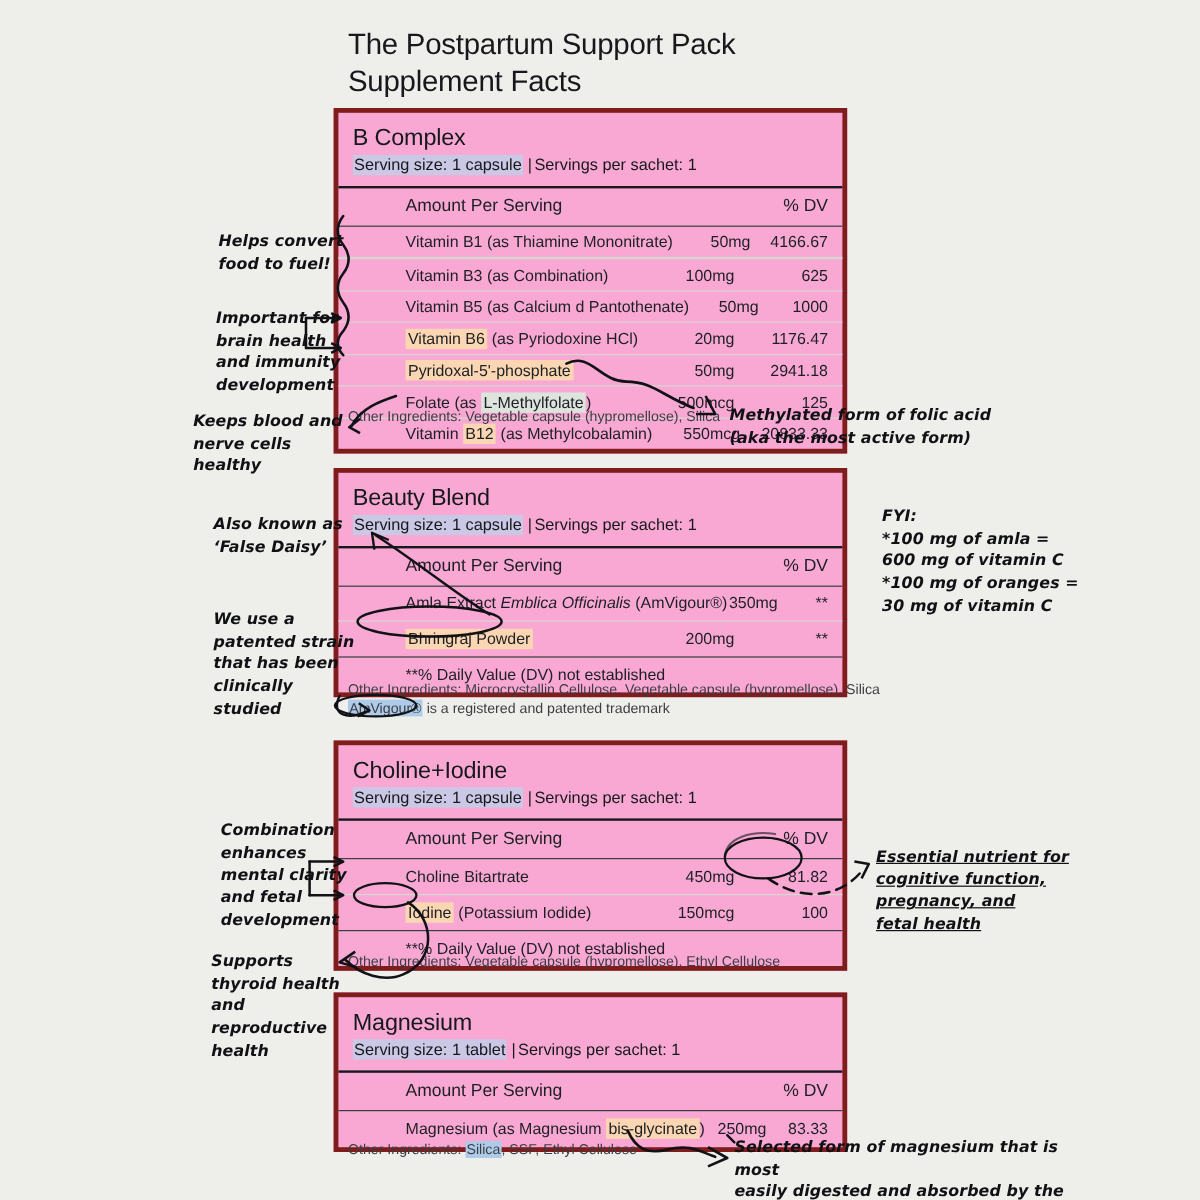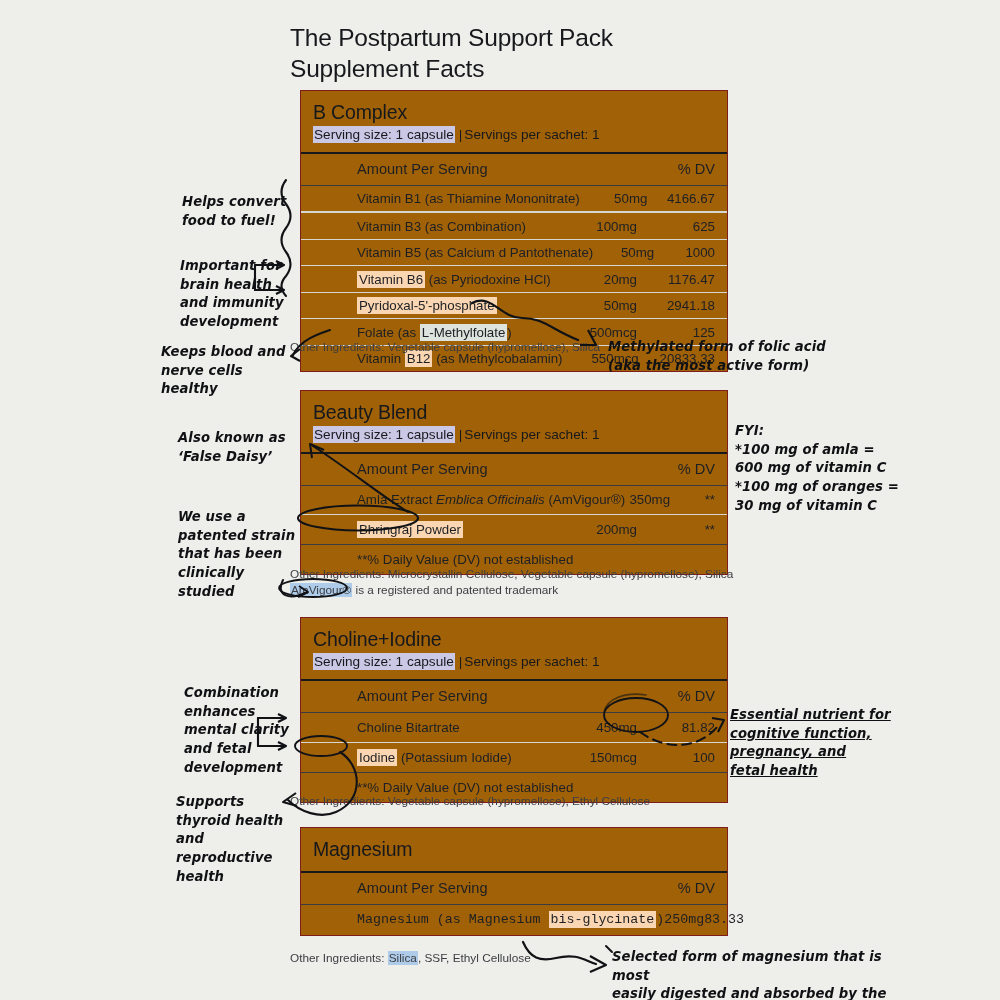--- a/index.html
+++ b/index.html
@@ -30,24 +30,24 @@
     font-size: 24.5px;
     font-weight: 500;
     line-height: 1.27;
     letter-spacing: -0.2px;
     color: #16181c;
   }
 
   
   .panel {
     position: absolute;
-    left: 300px;
+    left: 278px;
     width: 428px;
-    background: #a16207;
-    border: 1px solid #7f1d1d;
+    background: #f9a8d4;
+    border: 4px solid #7f1d1d;
     box-sizing: border-box;
   }
   .panel-head {
     padding: 10px 12px 8px 12px;
   }
   .panel-name {
     font-size: 19.5px;
     font-weight: 500;
     letter-spacing: -0.15px;
     line-height: 1.16;
@@ -278,29 +278,30 @@
     <div class="rule-med"></div>
     <div class="row row-note">
       <div class="nm">**% Daily Value (DV) not established</div>
     </div>
   </div>
   <div class="other-ing" style="top:794px;">Other Ingredients: Vegetable capsule (hypromellose), Ethyl Cellulose</div>
 
   <div class="panel" id="panel-magnesium" style="top:827px;">
     <div class="panel-head">
       <div class="panel-name">Magnesium</div>
+      <div class="serving-line"><span class="hl-purple">Serving size: 1 tablet</span><span class="sep-bar">|</span><span>Servings per sachet: 1</span></div>
     </div>
     <div class="rule-thick"></div>
     <div class="row row-head">
       <div class="nm">Amount Per Serving</div>
       <div class="amt"></div>
       <div class="dv">% DV</div>
     </div>
     <div class="rule-med"></div>
-    <div class="row row-item" style="height:30px;font-family:Liberation Mono, monospace;">
+    <div class="row row-item" style="height:30px;">
       <div class="nm"><span>Magnesium (as Magnesium </span><span class="hl-orange">bis-glycinate</span><span>)</span></div>
       <div class="amt">250mg</div>
       <div class="dv">83.33</div>
     </div>
   </div>
   <div class="other-ing" style="top:951px;"><span>Other Ingredients: </span><span class="hl-blue">Silica</span><span>, SSF, Ethyl Cellulose</span></div>
 
   <div class="hand" style="left:182px; top:193px; width:120px;">Helps convert
 food to fuel!</div>
   <div class="hand" style="left:180px; top:257px; width:122px;">Important for

